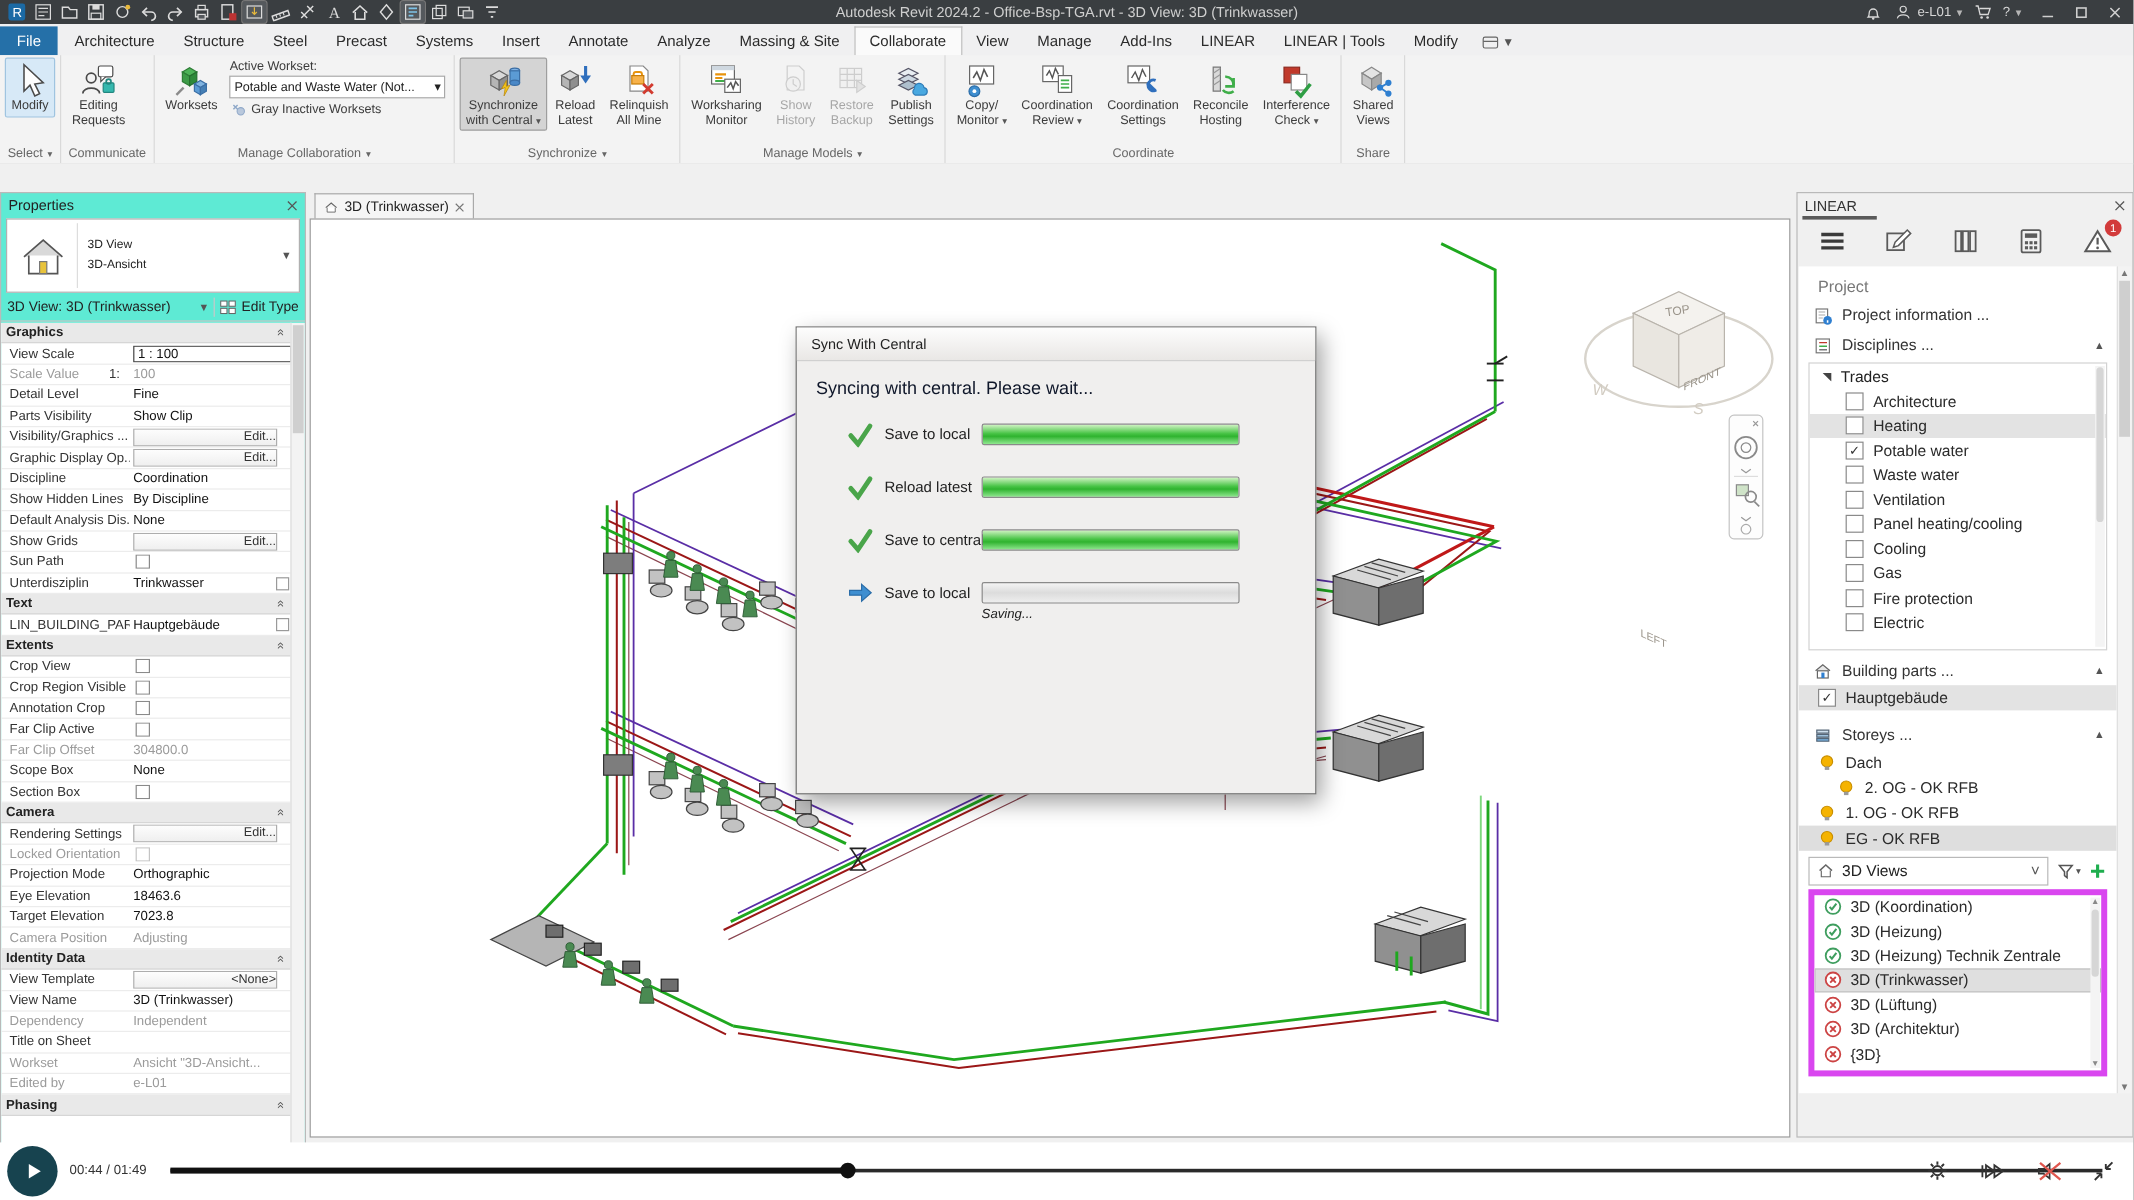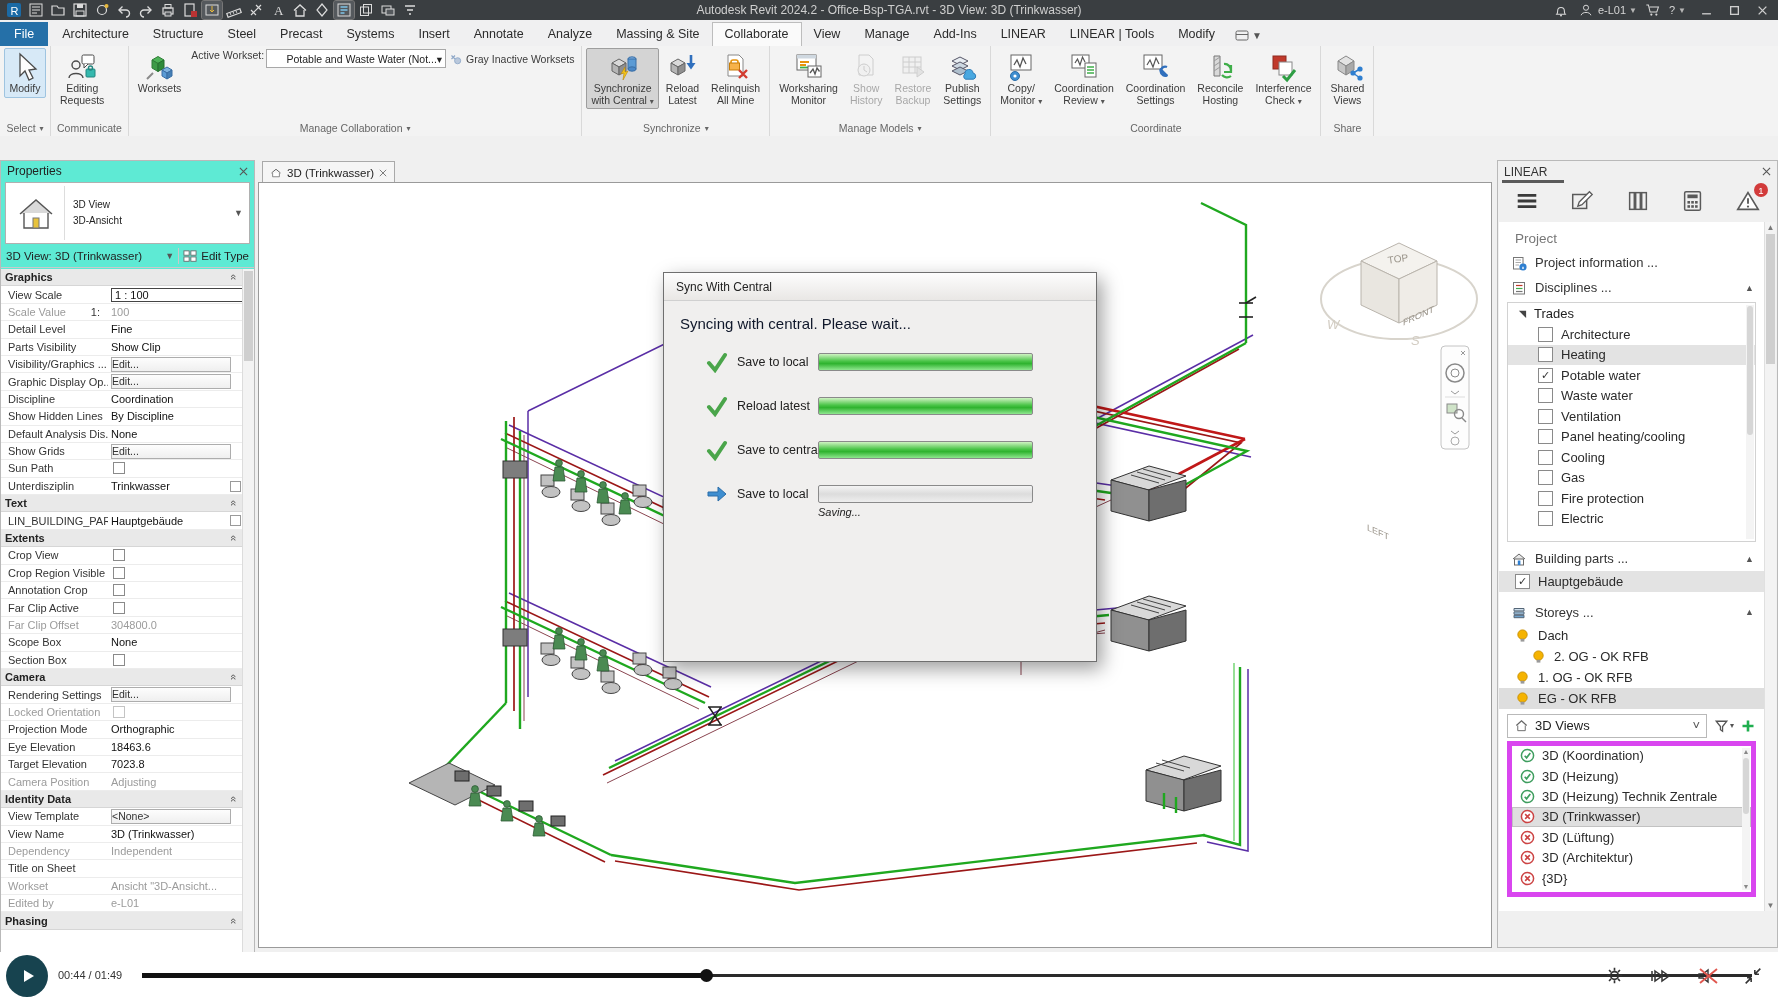--- a/index.html
+++ b/index.html
@@ -32,21 +32,21 @@
   .rpanel-label{height:16px;font-size:10.5px;color:#666;text-align:center;display:flex;
                 align-items:center;justify-content:center;gap:4px;padding:0 6px;}
   .rbtn{display:flex;flex-direction:column;align-items:center;padding:2px 4px;margin:0 1px;
         border:1px solid transparent;border-radius:2px;cursor:default;}
   .rbtn .ricon{width:32px;height:32px;}
   .rbtn .rlabel{font-size:10.5px;line-height:11.5px;color:#3b3b3b;text-align:center;white-space:nowrap;}
   .rbtn.selected{background:#d7e9f7;border-color:#9fc4e0;}
   .rbtn.pressed{background:#d4d4d4;border-color:#9e9e9e;}
   .rbtn.disabled{opacity:.42;filter:grayscale(1);}
   .rbtn .menu-caret{font-size:8px;color:#555;line-height:6px;}
-  .collab-right{display:flex;flex-direction:row;padding:1px 4px;gap:2px;text-align:right;}
+  .collab-right{display:flex;flex-direction:column;padding:1px 4px;gap:2px;}
   .aw-label{font-size:10.5px;color:#3b3b3b;}
   .aw-combo{width:172px;height:17px;background:#fff;border:1px solid #a8a8a8;font-size:10.5px;
             display:flex;align-items:center;padding:0 3px;color:#222;}
   .aw-combo .grow{flex:1;overflow:hidden;white-space:nowrap;}
   .gray-ws{display:flex;align-items:center;gap:4px;font-size:10.5px;color:#3b3b3b;}
   
   .workspace{position:absolute;left:0;top:136px;width:1778px;height:816px;background:#f0f0f0;}
   
   .props{position:absolute;left:0;top:24px;width:255px;height:968px;background:#5eead4;
          border:1px solid #b9b9b9;box-sizing:border-box;font-size:11px;}
@@ -63,21 +63,21 @@
   .pgrid{position:absolute;left:0;right:11px;top:108px;bottom:26px;background:#fff;overflow:hidden;}
   .prow{height:16.4px;display:flex;align-items:center;border-bottom:1px solid #ececec;position:relative;}
   .prow .pl{width:100px;padding-left:7px;color:#333;white-space:nowrap;overflow:hidden;flex:none;display:flex;}
   .prow .pl .sub{margin-left:auto;padding-right:8px;color:#333;}
   .prow .pv{flex:1;padding-left:3px;color:#111;white-space:nowrap;overflow:hidden;display:flex;align-items:center;}
   .prow.dis .pl,.prow.dis .pv{color:#9b9b9b;}
   .prow.sec{background:#e9e9e9;border-bottom:1px solid #d6d6d6;font-weight:bold;color:#222;}
   .prow.sec .chev{margin-left:auto;margin-right:6px;transform:rotate(90deg);font-weight:normal;color:#555;}
   .v-input{border:1.5px solid #444;background:#fff;width:126px;height:12px;line-height:12px;padding:0 3px;}
   .v-btn{width:118px;height:13px;border:1px solid #adadad;background:linear-gradient(#fdfdfd,#efefef);
-         text-align:left;font-size:10.5px;color:#333;line-height:13px;}
+         text-align:right;font-size:10.5px;color:#333;line-height:13px;}
   .v-check{width:10px;height:10px;border:1px solid #8a8a8a;background:#fff;margin-left:2px;}
   .assoc{position:absolute;right:2px;top:3px;width:9px;height:9px;border:1px solid #9a9a9a;background:#fff;}
   .pscroll{position:absolute;right:0;top:108px;bottom:26px;width:11px;background:#f3f3f3;border-left:1px solid #dcdcdc;}
   .pscroll .thumb{position:absolute;left:1px;right:1px;top:2px;height:90px;background:#cfcfcf;}
   .pscroll .dn{position:absolute;bottom:0;left:0;right:0;text-align:center;font-size:8px;color:#777;}
   .applyrow{position:absolute;left:0;right:0;bottom:0;height:26px;display:flex;align-items:flex-start;background:#f0f0f0;flex-direction:column;}
   .bluebox{width:26px;height:20px;background:#cfe4f2;border:1px solid #8fb7d4;margin-left:1px;}
   .apply-btn{margin-left:auto;margin-right:16px;width:84px;height:18px;border:1px solid #b0b0b0;
              background:linear-gradient(#fdfdfd,#ececec);color:#8a8a8a;text-align:center;line-height:18px;font-size:11px;}
   

